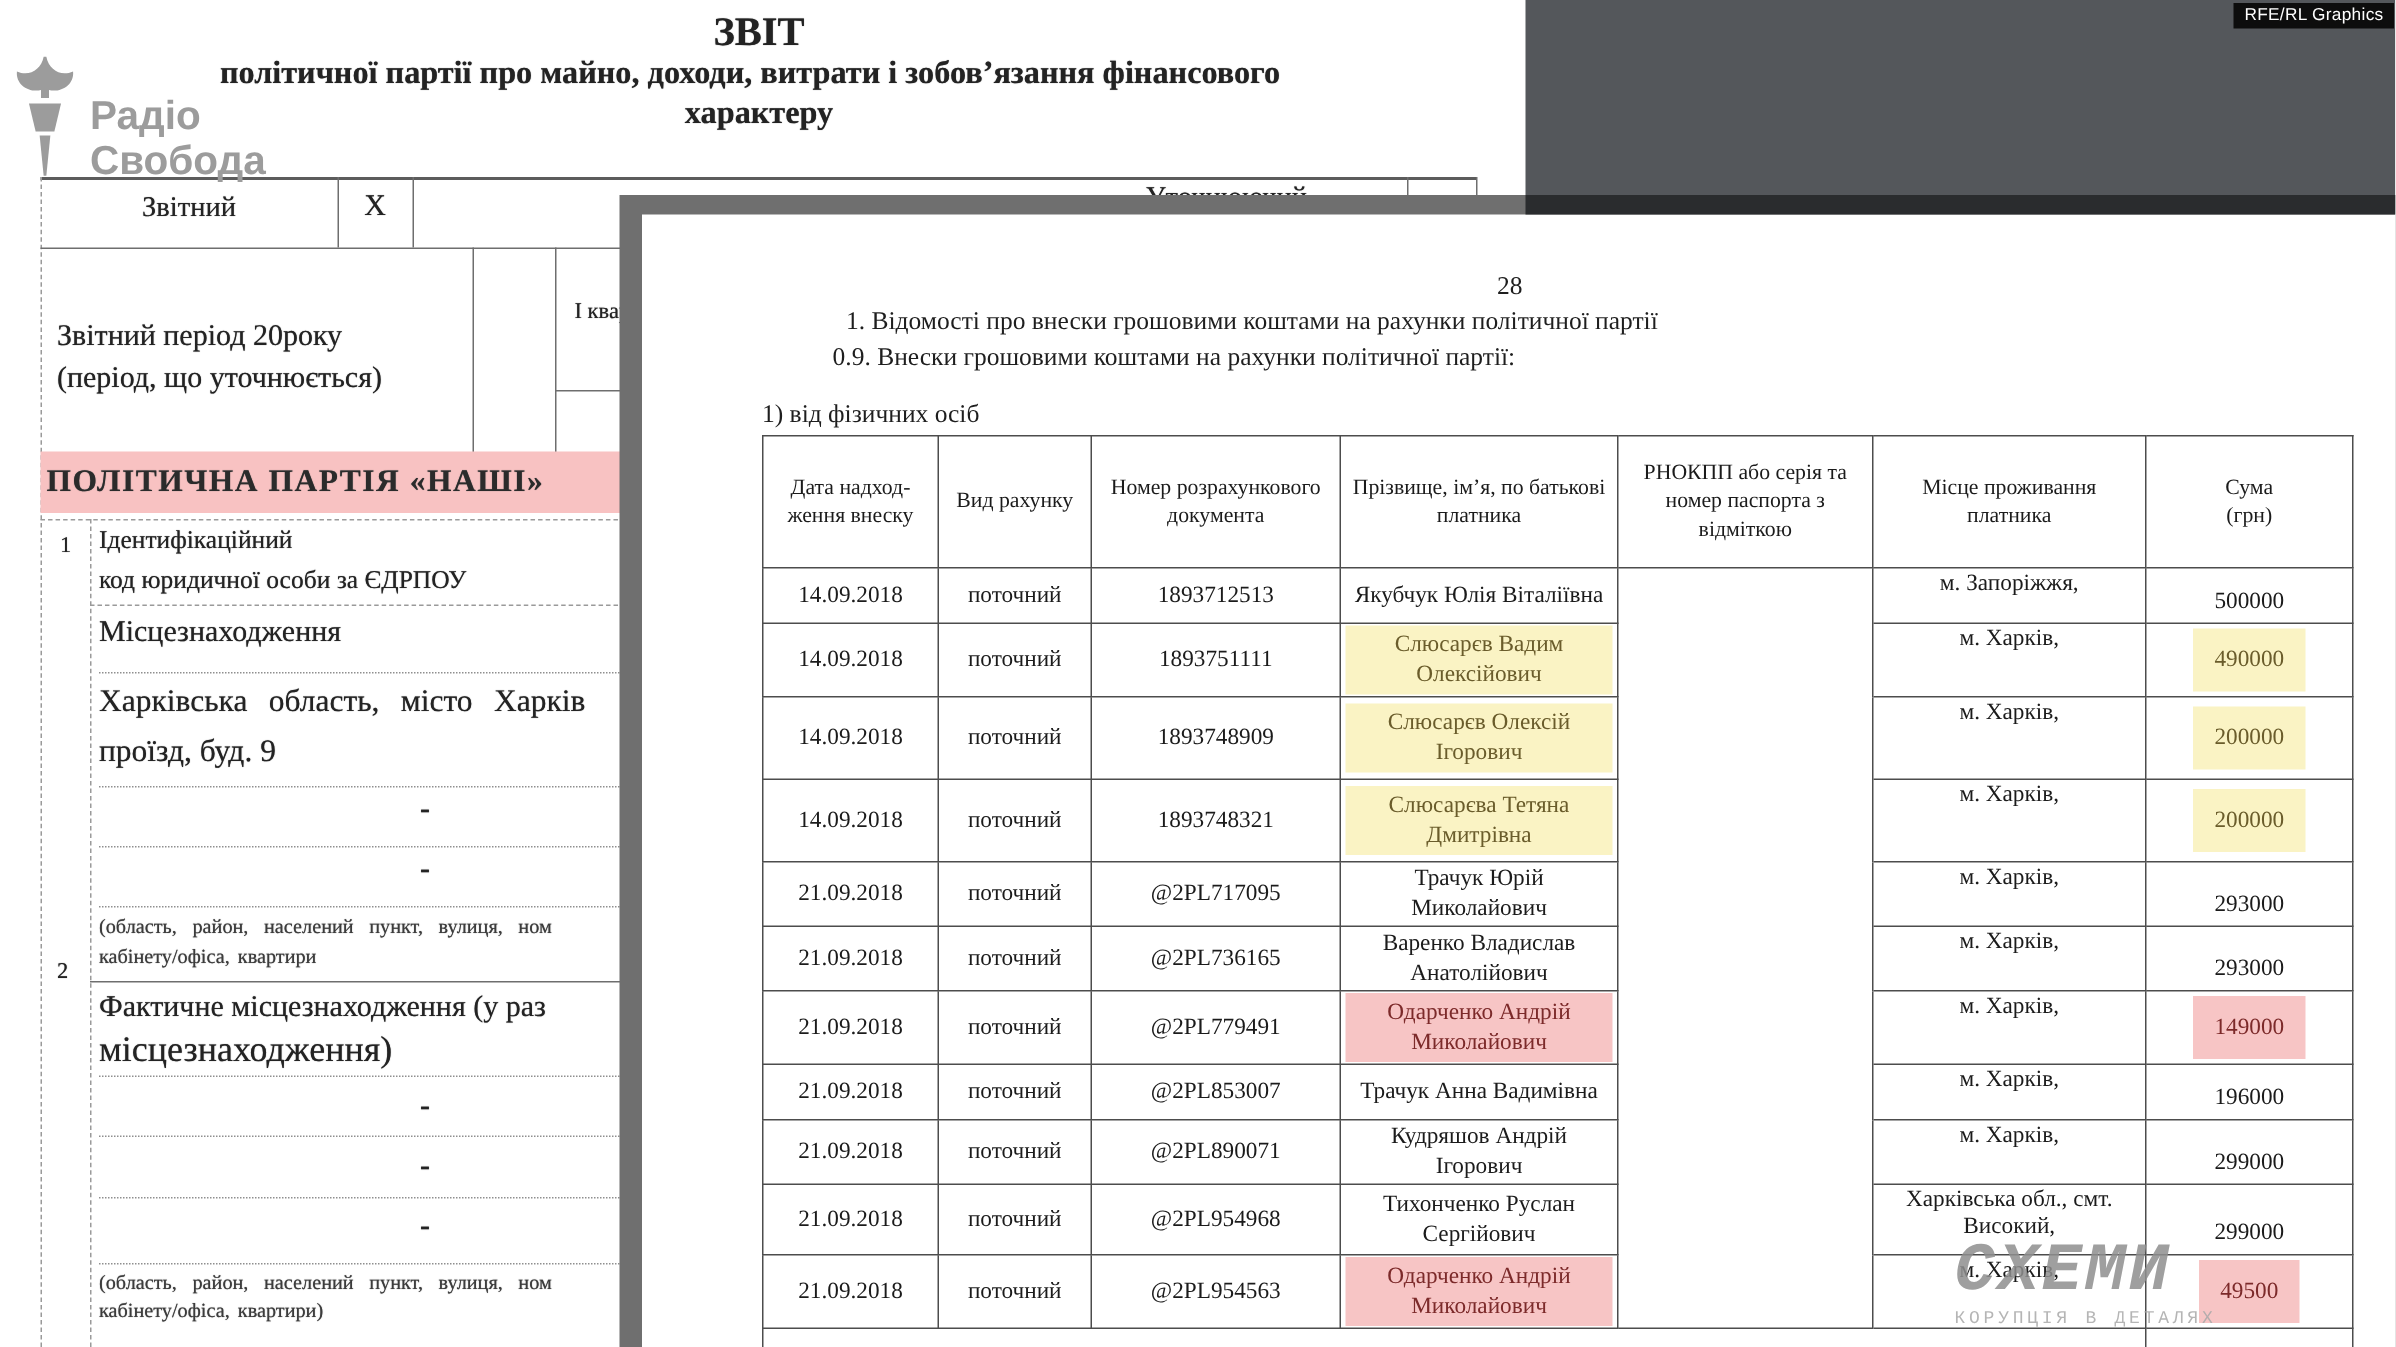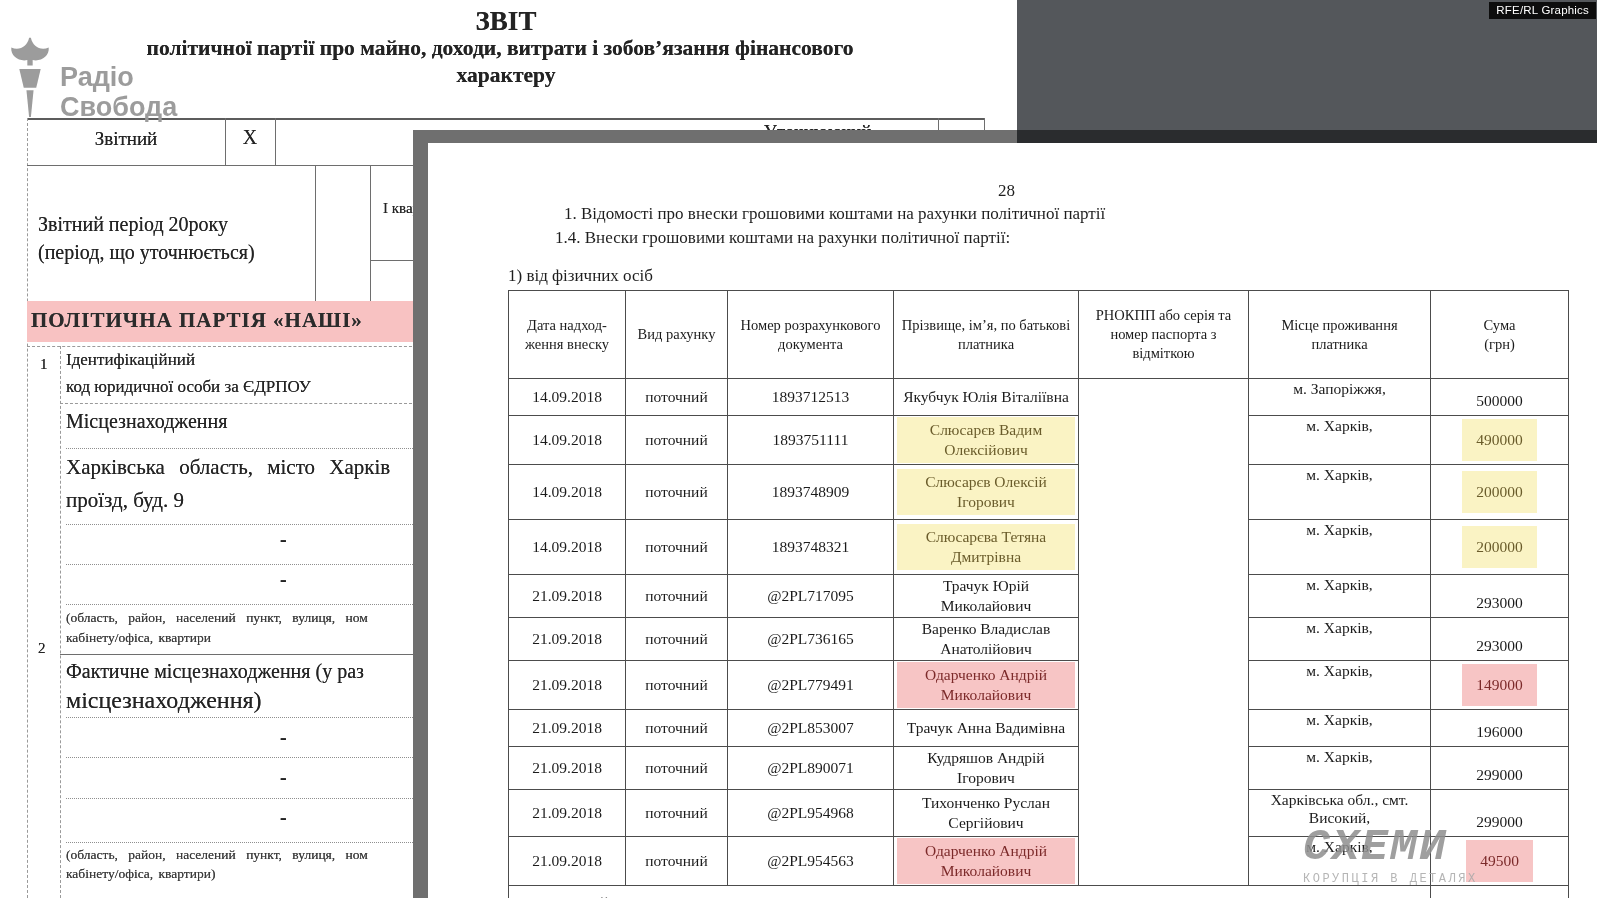--- a/index.html
+++ b/index.html
@@ -182,21 +182,21 @@
     <div class="hline dot" style="left:66px; top:842px; width:351px;"></div>
 
     <div class="t small-note" style="left:66px; top:847px;">(область,  район,  населений  пункт,  вулиця,  ном</div>
     <div class="t small-note" style="left:66px; top:866px; word-spacing:2px;">кабінету/офіса, квартири)</div>
   </div>
 
   <div id="doc2">
     <div class="page">
       <div class="p pg-num">28</div>
       <div class="p heading1">1.   Відомості про внески грошовими коштами на рахунки політичної партії</div>
-      <div class="p heading2">1.4. Внески грошовими коштами на рахунки політичної партії:</div>
+      <div class="p heading2">0.9. Внески грошовими коштами на рахунки політичної партії:</div>
       <div class="p subhead">1) від фізичних осіб</div>
 
       <table id="contrib-table">
         <colgroup>
           <col style="width:117px">
             <col style="width:102px">
             <col style="width:166px">
           <col style="width:185px">
             <col style="width:170px">
             <col style="width:182px">

